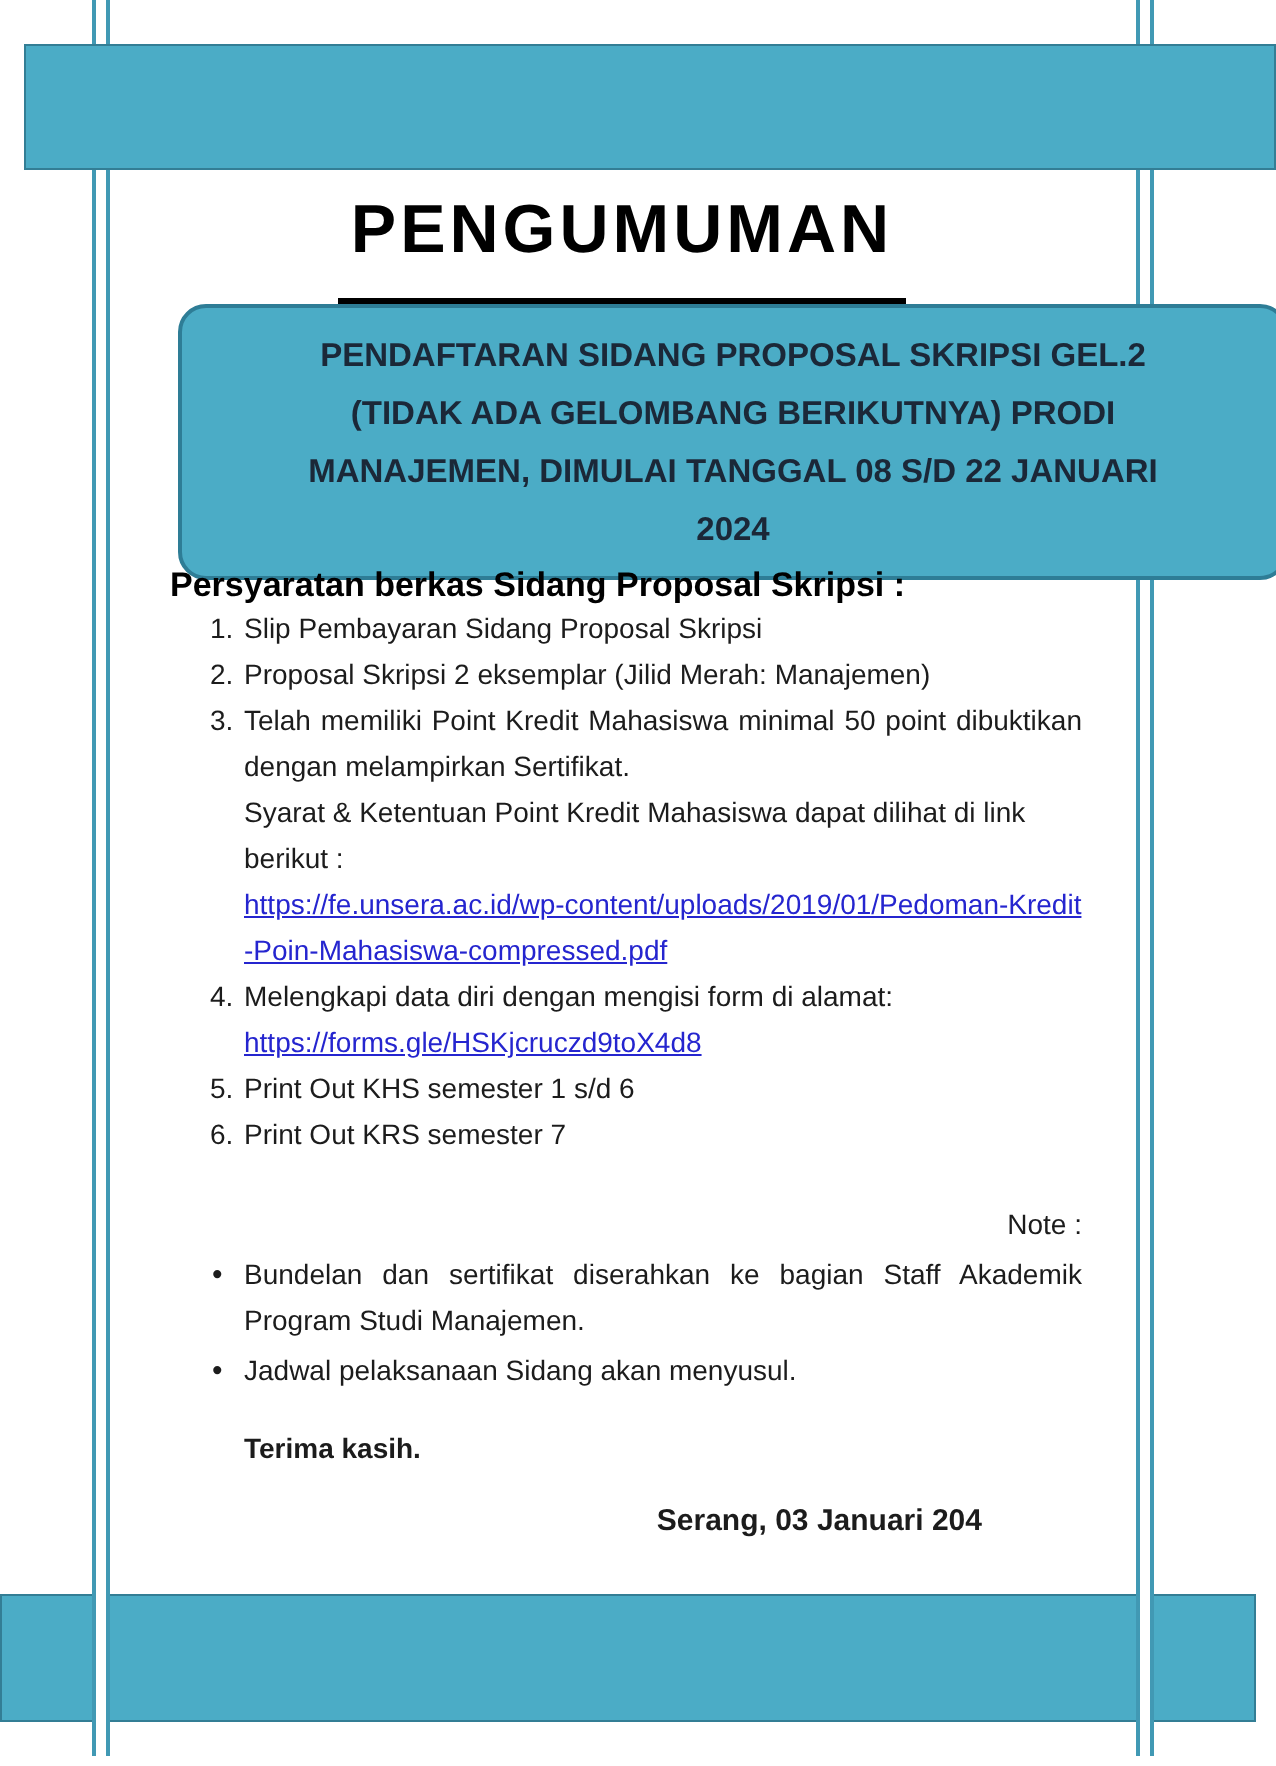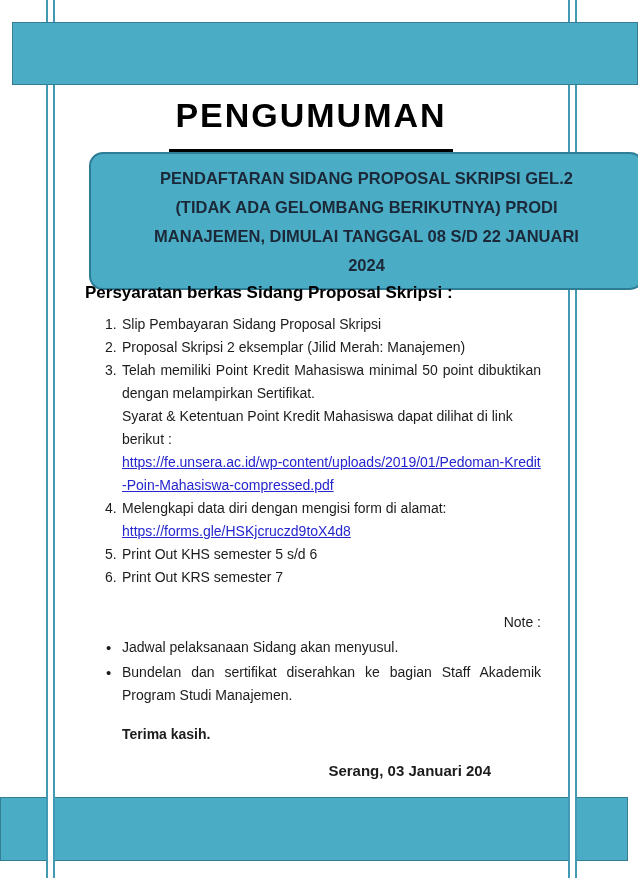--- a/index.html
+++ b/index.html
@@ -22,21 +22,21 @@
     letter-spacing:2px;color:#000;border-bottom:3px solid #000;padding:0 6px 16px 6px;}
   
   .banner-wrap{position:absolute;left:89px;top:152px;width:555px;z-index:3;}
   .banner-shadow{position:absolute;left:7px;top:7px;width:465px;height:112px;
     border:2px dotted #8f9497;border-radius:16px;z-index:0;}
   .banner{position:relative;z-index:1;background:#4BACC6;border:2px solid #2e7d96;
     border-radius:14px;padding:10px 8px 8px 8px;text-align:center;
     color:#1b2838;font-weight:bold;font-size:16.5px;line-height:29px;}
   
   .content{position:absolute;left:85px;top:283px;width:456px;z-index:3;font-size:14px;}
-  .req-heading{font-size:17px;font-weight:bold;color:#000;line-height:20px;margin:0 0 10px 0;}
+  .req-heading{font-size:17px;font-weight:bold;color:#000;line-height:20px;margin:0 0 0 0;}
   .item{position:relative;padding-left:37px;line-height:23px;}
   .item .num{position:absolute;left:20px;top:0;width:17px;}
   .item .just{text-align:justify;}
   .sub{padding-left:37px;line-height:23px;}
   a.doclink{color:#2525cf;text-decoration:underline;line-height:23px;word-break:break-all;}
   .note-label{margin-top:22px;padding-left:20px;line-height:23px;text-align:right;}
   .bullet{position:relative;padding-left:37px;line-height:23px;margin-top:2px;}
   .bullet::before{content:"\2022";position:absolute;left:21px;top:0;font-size:15px;}
   .bullet .just{text-align:justify;}
   .closing{margin-top:16px;padding-left:37px;font-weight:bold;line-height:23px;}
@@ -92,35 +92,35 @@
   <div class="item">
     <span class="num">4.</span>
     <div>Melengkapi data diri dengan mengisi form di alamat:</div>
   </div>
   <div class="sub">
     <a href="#" class="doclink">https://forms.gle/HSKjcruczd9toX4d8</a>
   </div>
 
   <div class="item">
     <span class="num">5.</span>
-    <div>Print Out KHS semester 5 s/d 6</div>
+    <div>Print Out KHS semester 1 s/d 6</div>
   </div>
 
   <div class="item">
     <span class="num">6.</span>
     <div>Print Out KRS semester 7</div>
   </div>
 
   <div class="note-label">Note :</div>
 
   <div class="bullet">
-    <div>Jadwal pelaksanaan Sidang akan menyusul.</div>
+    <div class="just">Bundelan dan sertifikat diserahkan ke bagian Staff Akademik Program Studi Manajemen.</div>
   </div>
   <div class="bullet">
-    <div class="just">Bundelan dan sertifikat diserahkan ke bagian Staff Akademik Program Studi Manajemen.</div>
+    <div>Jadwal pelaksanaan Sidang akan menyusul.</div>
   </div>
 
   <div class="closing">Terima kasih.</div>
 
   <div class="sign-block">
     <div class="sign-date">Serang, 03 Januari 204</div>
   </div>
 </div>
 
 </body></html>

